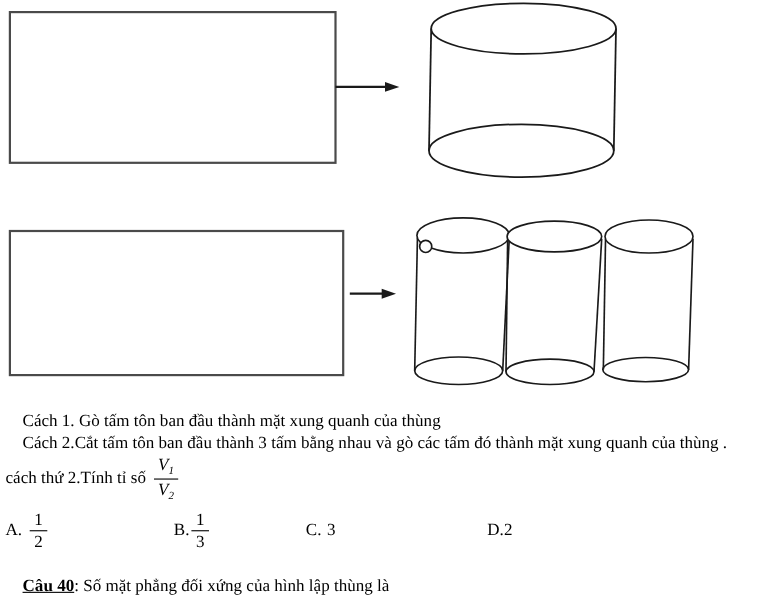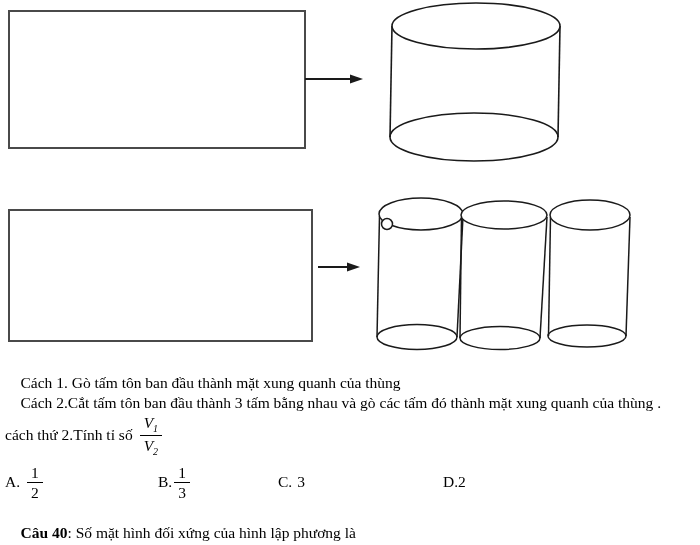--- a/index.html
+++ b/index.html
@@ -21,21 +21,21 @@
   .frac .den { border-top:1.1px solid #000; padding:1px 4px 0 4px; }
 
   .line4 { position:absolute; left:5px; top:412px; height:46px; display:flex; align-items:center; font-size:15.5px; }
   .line4 .frac { margin-left:7px; }
 
   .c1 { position:absolute; top:460px; height:44px; display:flex; align-items:center; font-size:15.5px; }
   #c1a { left:5px; } #c1b { left:158px; } #c1c { left:278px; } #c1d { left:443px; }
   #c1a .frac { margin-left:7px; } #c1b .frac { margin-left:2px; }
   #c1c .val { margin-left:5px; } #c1d .val { margin-left:0px; }
 
-  .bold { font-weight:bold; }
+  .bold { font-weight:bold;text-decoration:underline; }
   .c2 { position:absolute; top:524px; font-size:15.5px; line-height:20px; white-space:pre; }
   #c2a { left:18px; } #c2b { left:203px; } #c2c { left:382px; } #c2d { left:563px; }
 </style>
 </head>
 <body>
 
 <div class="page">
 
   <svg class="figures" width="700" height="352" viewBox="0 0 700 352">
 
@@ -112,21 +112,21 @@
   <div class="c1" id="c1c">
     <span>C.</span>
     <span class="val">3</span>
   </div>
   <div class="c1" id="c1d">
     <span>D.</span>
     <span class="val">2</span>
   </div>
 
   <div class="t" style="left:5px; top:503px;">
-    <span class="bold">Câu 40</span><span>: Số mặt hình đối xứng của hình lập phương là</span>
+    <span class="bold">Câu 40</span><span>: Số mặt phẳng đối xứng của hình lập thùng là</span>
   </div>
 
   <div class="c2" id="c2a">
     
   </div>
   <div class="c2" id="c2b">
     
   </div>
   <div class="c2" id="c2c">
     

